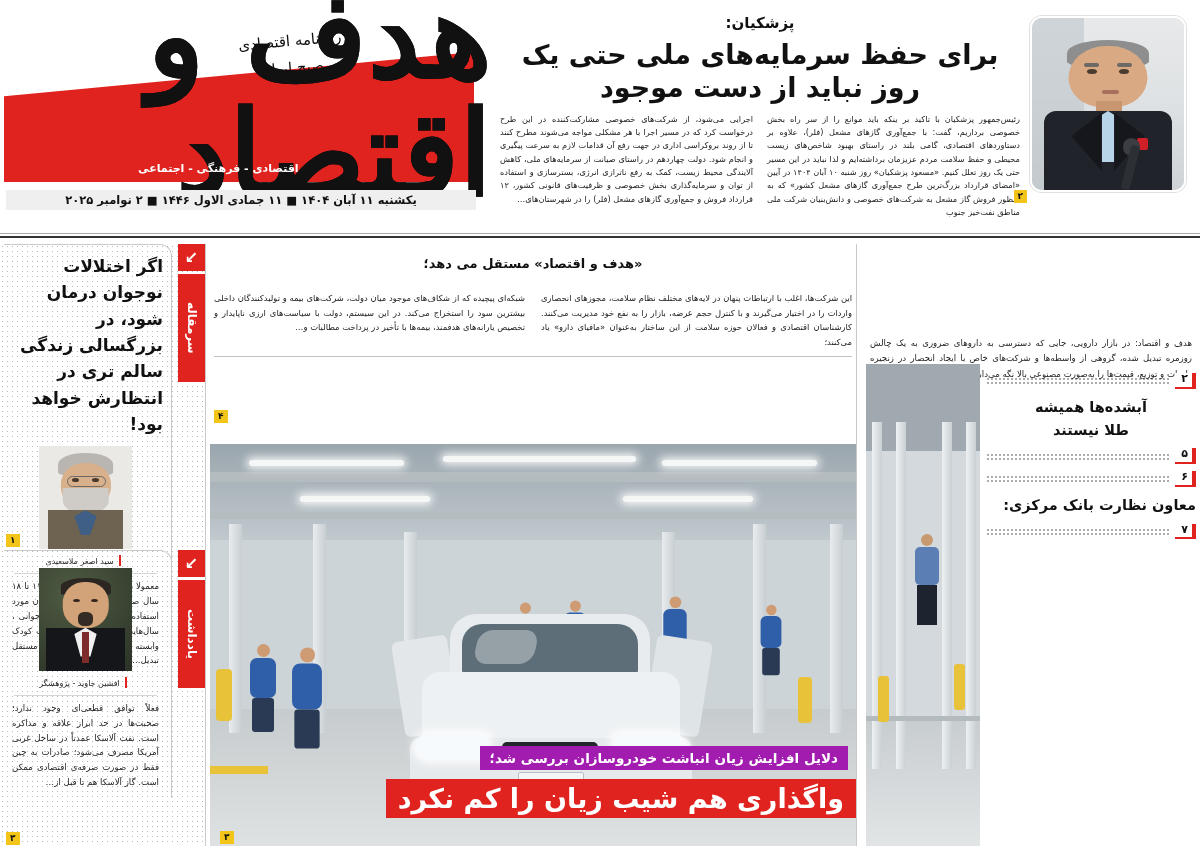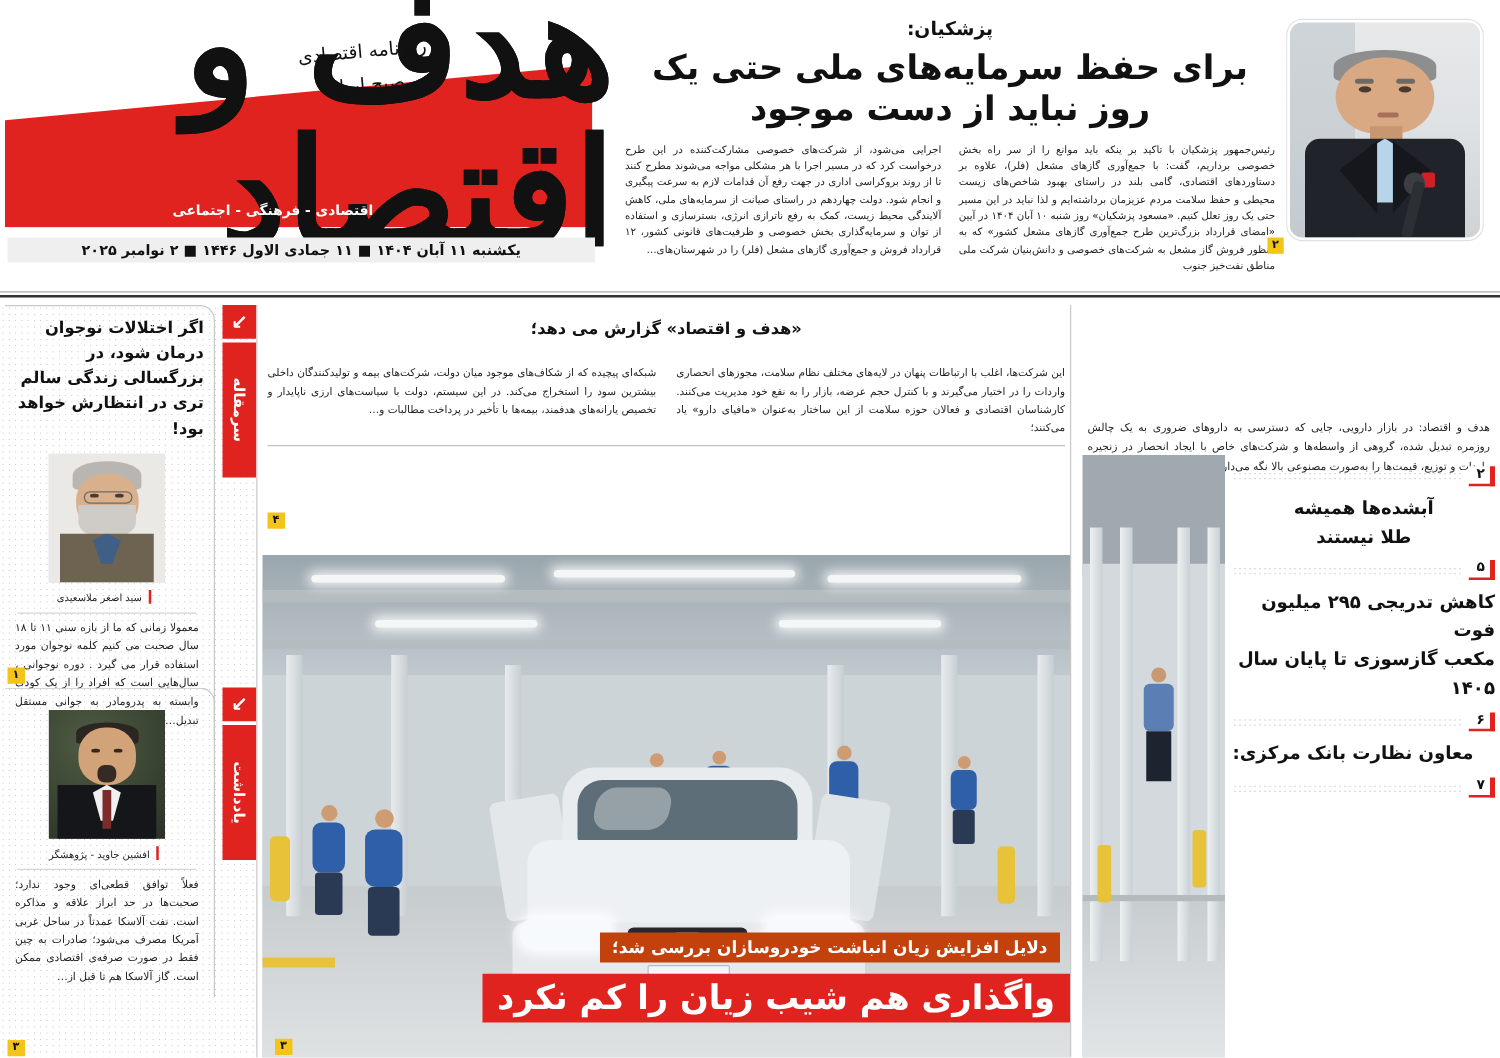--- a/index.html
+++ b/index.html
@@ -118,21 +118,21 @@
   .op-tab .vlabel{
     width:27px;background:#e0231f;color:#fff;font-size:12px;font-weight:bold;
     writing-mode:vertical-rl;text-orientation:mixed;
     padding:10px 0;display:flex;align-items:center;justify-content:center;
     margin-top:3px;letter-spacing:1px;
   }
   .op-body{
     margin-right:33px;margin-left:4px;border-top:1px solid #c9c9c9;border-right:1px solid #c9c9c9;
     border-top-right-radius:12px;padding:8px 8px 4px 4px;
   }
-  .op-head{font-size:13px;font-weight:bold;color:#111;line-height:1.55;text-align:right;}
+  .op-head{font-size:17px;font-weight:bold;color:#111;line-height:1.55;text-align:right;}
   .op-photo{
     width:93px;height:103px;margin:9px auto 3px;overflow:hidden;background:#d8d8d8;position:relative;
   }
   .face1{position:absolute;inset:0;background:#ebe9e6;}
   .face1 .h{position:absolute;left:50%;top:6%;width:60%;height:22%;transform:translateX(-50%);background:#b9b5b0;border-radius:50% 50% 12% 12%;}
   .face1 .f{position:absolute;left:50%;top:16%;width:54%;height:44%;transform:translateX(-50%);background:#d8b08c;border-radius:46%;}
   .face1 .beard{position:absolute;left:50%;top:40%;width:50%;height:26%;transform:translateX(-50%);background:#cfcbc6;border-radius:0 0 50% 50%;}
   .face1 .e{position:absolute;top:31%;width:7%;height:3.4%;background:#4a3a2c;border-radius:50%;}
   .face1 .e.l{left:36%;} .face1 .e.r{left:57%;}
   .face1 .g{position:absolute;left:30%;top:29%;width:40%;height:8%;border:1.2px solid #6d6a66;border-radius:6px;}
@@ -199,21 +199,21 @@
   .car .doorL{position:absolute;left:-8px;top:24px;width:56px;height:96px;background:#e3e7ea;border-radius:6px;transform:rotate(-9deg);}
   .car .doorR{position:absolute;right:-10px;top:24px;width:56px;height:96px;background:#dfe4e7;border-radius:6px;transform:rotate(9deg);}
   .worker{position:absolute;}
   .worker .head{width:13px;height:13px;border-radius:50%;background:#cf9b72;margin:0 auto;}
   .worker .torso{width:26px;height:40px;background:#2f5fa8;border-radius:7px;margin:1px auto 0;}
   .worker .legs{width:22px;height:34px;background:#2a3a55;margin:0 auto;border-radius:3px;}
 
   
   .banner-small{
     position:absolute;right:8px;bottom:76px;
-    background:#c2410c;color:#fff;font-size:13.5px;font-weight:bold;
+    background:#a21caf;color:#fff;font-size:13.5px;font-weight:bold;
     padding:4px 10px;white-space:nowrap;
   }
   .banner-big{
     position:absolute;right:0;bottom:28px;
     background:#e0231f;color:#fff;font-size:27px;font-weight:bold;
     padding:4px 12px;white-space:nowrap;letter-spacing:-.5px;
   }
   .banner-pm{position:absolute;left:10px;bottom:2px;}
 
   
@@ -360,21 +360,21 @@
         </div>
         <div class="op-text">فعلاً توافق قطعی‌ای وجود ندارد؛ صحبت‌ها در حد ابراز علاقه و مذاکره است. نفت آلاسکا عمدتاً در ساحل غربی آمریکا مصرف می‌شود؛ صادرات به چین فقط در صورت صرفه‌ی اقتصادی ممکن است. گاز آلاسکا هم تا قبل از…</div>
       </div>
       <span class="pagemark op-pm">۳</span>
     </div>
   </div>
 
   <div class="vsep2"></div>
 
   <div class="center">
-    <div class="main-kicker">«هدف و اقتصاد» گزارش می دهد؛</div>
+    <div class="main-kicker">«هدف و اقتصاد» مستقل می دهد؛</div>
     <div class="main-cols">
       <div class="main-col">این شرکت‌ها، اغلب با ارتباطات پنهان در لایه‌های مختلف نظام سلامت، مجوزهای انحصاری واردات را در اختیار می‌گیرند و با کنترل حجم عرضه، بازار را به نفع خود مدیریت می‌کنند. کارشناسان اقتصادی و فعالان حوزه سلامت از این ساختار به‌عنوان «مافیای دارو» یاد می‌کنند؛</div>
       <div class="main-col">شبکه‌ای پیچیده که از شکاف‌های موجود میان دولت، شرکت‌های بیمه و تولیدکنندگان داخلی بیشترین سود را استخراج می‌کند. در این سیستم، دولت با سیاست‌های ارزی ناپایدار و تخصیص یارانه‌های هدفمند، بیمه‌ها با تأخیر در پرداخت مطالبات و…</div>
     </div>
     <div class="main-rule"></div>
     <span class="pagemark main-pm">۴</span>
 
     <div class="factory">
       <div class="f-ceil"></div>
         <div class="f-back"></div>
@@ -485,33 +485,27 @@
         <div class="rb-head" style="text-align:center">
           <span class="ln">آبشده‌ها همیشه</span>
           <span class="ln">طلا نیستند</span>
         </div>
       </div>
       <div class="rb-sep">
         <span class="pm">۵</span>
         <span class="dots"></span>
       </div>
 
-      <div class="rb-item">
-        <div class="rb-head">
-          <span class="ln">کاهش تدریجی ۲۹۵ میلیون فوت</span>
-          <span class="ln">مکعب گازسوزی تا پایان سال ۱۴۰۵</span>
-        </div>
-      </div>
       <div class="rb-sep">
         <span class="pm">۶</span>
         <span class="dots"></span>
       </div>
 
       <div class="rb-item">
-        <div class="rb-head" style="text-align:left">
+        <div class="rb-head" style="text-align:right">
           <span class="ln">معاون نظارت بانک مرکزی:</span>
         </div>
       </div>
       <div class="rb-sep">
         <span class="pm">۷</span>
         <span class="dots"></span>
       </div>
 
     </div>
   </div>

